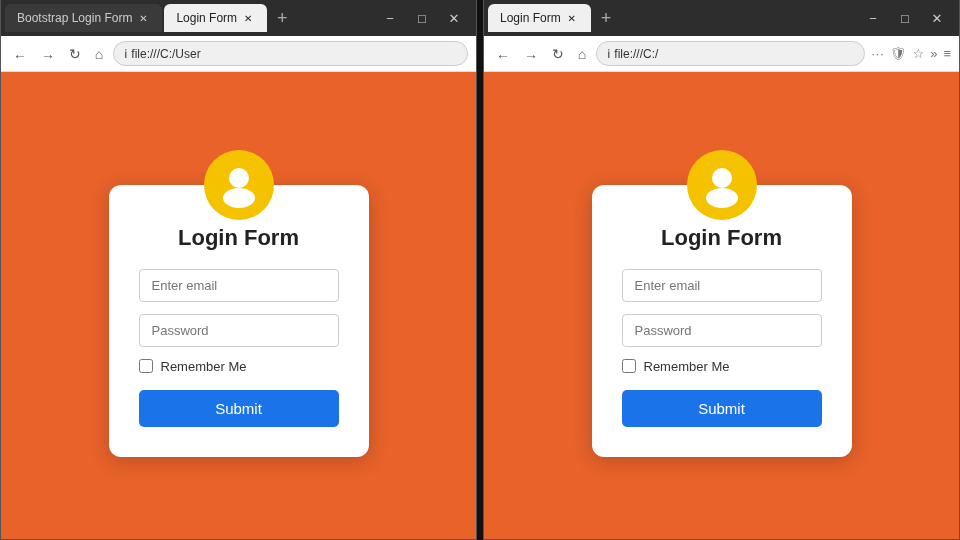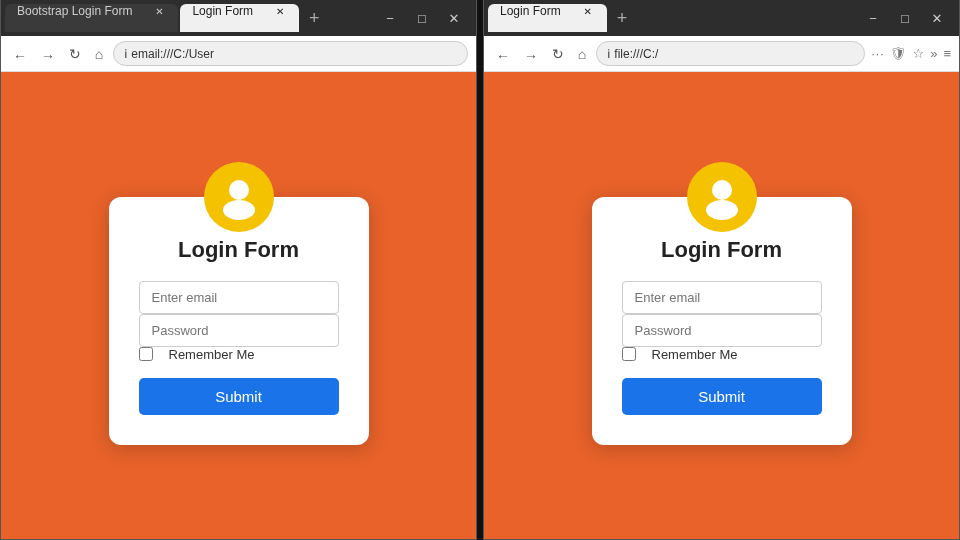--- a/index.html
+++ b/index.html
@@ -33,22 +33,22 @@
       background: #2d2d2d;
       display: flex;
       align-items: center;
       height: 36px;
       padding: 0 4px;
       gap: 2px;
     }
 
     .tab {
       display: flex;
-      align-items: flex-start;
-      gap: 20px;
+      align-items: center;
+      gap: 4px;
       padding: 0 12px;
       height: 28px;
       border-radius: 6px 6px 0 0;
       font-size: 12px;
       cursor: pointer;
       max-width: 180px;
       overflow: hidden;
       white-space: nowrap;
     }
 
@@ -198,27 +198,28 @@
       margin-top: 10px;
     }
 
     .form-input {
       width: 100%;
       border: 1px solid #ccc;
       border-radius: 4px;
       padding: 8px 12px;
       font-size: 13px;
       color: #999;
+      margin-bottom: 12px;
       outline: none;
     }
 
     .remember-row {
       display: flex;
       align-items: center;
-      gap: 16px;
+      gap: 8px;
       margin-bottom: 16px;
     }
 
     .remember-checkbox {
       width: 14px;
       height: 14px;
       cursor: pointer;
     }
 
     .remember-label {
@@ -273,21 +274,21 @@
       </div>
     </div>
 
     <div class="address-bar">
       <span class="nav-btn">←</span>
       <span class="nav-btn">→</span>
       <span class="nav-btn">↻</span>
       <span class="nav-btn">⌂</span>
       <div class="address-input">
         <span>ℹ</span>
-        <span>email:///C:/User</span>
+        <span>file:///C:/User</span>
       </div>
     </div>
 
     <div class="page-content">
       <div class="login-card">
         <div class="avatar-wrapper">
           <div class="avatar-circle">
             <svg class="avatar-svg" viewBox="0 0 50 50" fill="white">
               <circle cx="25" cy="18" r="10"></circle>
               <ellipse cx="25" cy="38" rx="16" ry="10"></ellipse>

